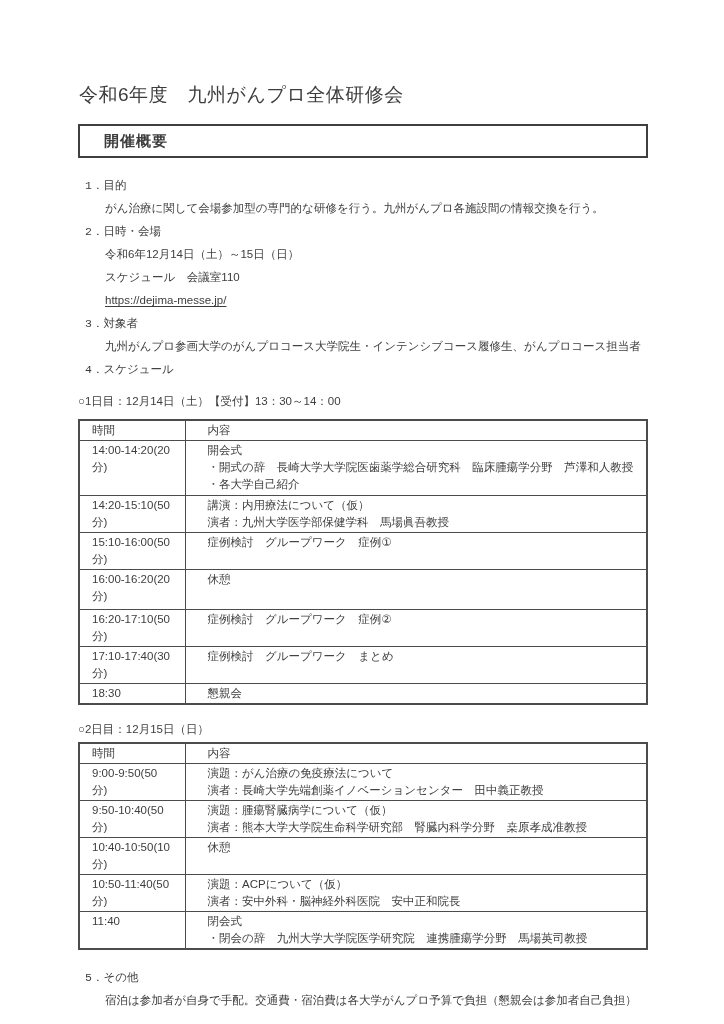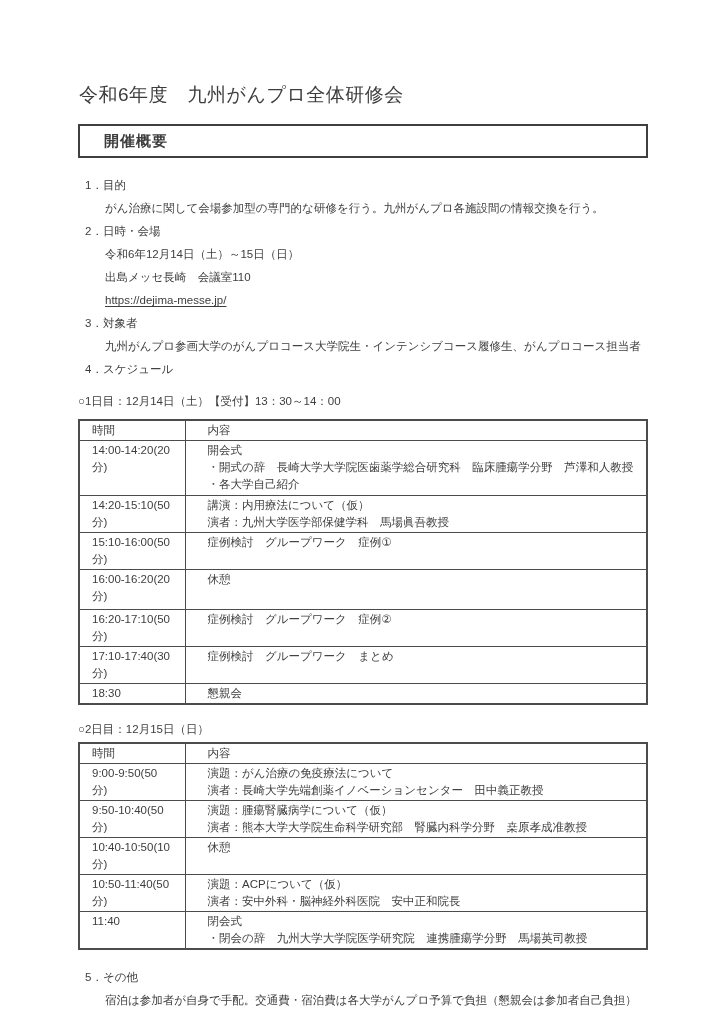--- a/index.html
+++ b/index.html
@@ -34,21 +34,21 @@
     font-size:15px;
     font-weight:bold;
     letter-spacing:1px;
   }
   .body-area{margin-top:16px;}
   .ln{
     font-size:11.5px;
     line-height:23px;
     white-space:nowrap;
   }
-  .ln.head{padding-left:7px;}
+  .ln.head{padding-left:7px;font-family:Liberation Mono, monospace;}
   .ln.indent{padding-left:27px;}
   .url-line{padding-left:27px;}
   a.url{
     color:#3d3d3d;
     text-decoration:underline;
     text-underline-offset:2px;
   }
   .subtitle{
     margin-top:10px;
     font-size:11.5px;
@@ -89,21 +89,21 @@
     <span class="hd">開催概要</span>
   </div>
 
   <div class="body-area">
 
     <div class="ln head">1．目的</div>
     <div class="ln indent">がん治療に関して会場参加型の専門的な研修を行う。九州がんプロ各施設間の情報交換を行う。</div>
 
     <div class="ln head">2．日時・会場</div>
     <div class="ln indent">令和6年12月14日（土）～15日（日）</div>
-    <div class="ln indent">出島メッセ長崎　会議室110</div>
+    <div class="ln indent">スケジュール　会議室110</div>
     <div class="ln url-line">
       <a href="#" class="url">https://dejima-messe.jp/</a>
     </div>
 
     <div class="ln head">3．対象者</div>
     <div class="ln indent">九州がんプロ参画大学のがんプロコース大学院生・インテンシブコース履修生、がんプロコース担当者</div>
 
     <div class="ln head">4．スケジュール</div>
 
     <div class="subtitle">○1日目：12月14日（土）【受付】13：30～14：00</div>

